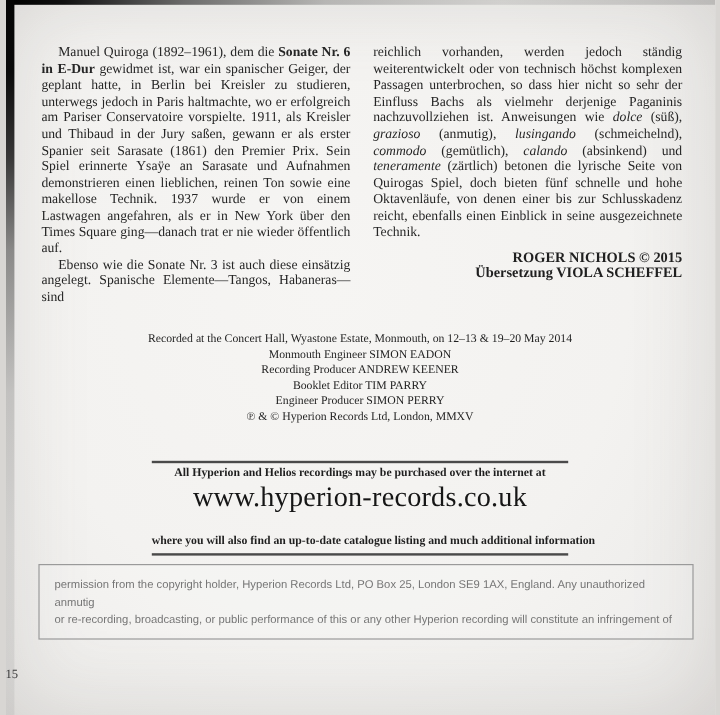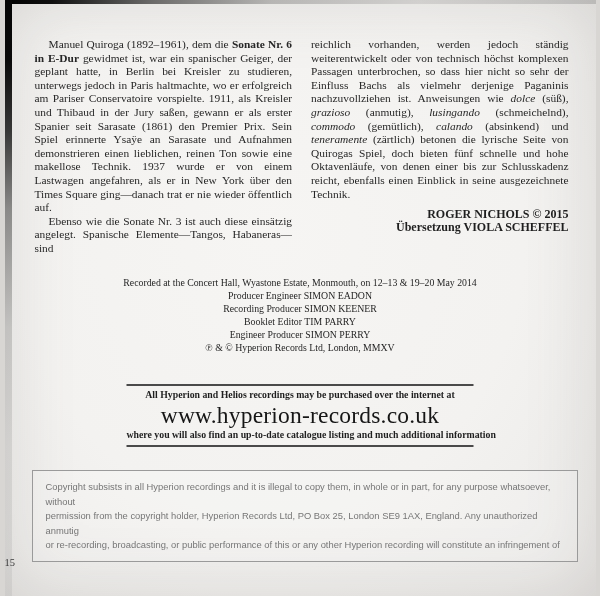--- a/index.html
+++ b/index.html
@@ -61,21 +61,21 @@
     border-top:2px solid #4a4a4a;
     border-bottom:2px solid #4a4a4a;
     text-align:center;
     padding:3px 0 4px 0;
   }
   .website-box .small-line {
     font-size:9.8px; font-weight:700; line-height:12px;
     white-space:nowrap; color:#1f1f1f;
   }
   .website-box .url {
-    font-size:23.5px; line-height:26px; margin:1px 0 1px 0;
+    font-size:23.5px; line-height:26px; margin:1px 0 17px 0;
     color:#161616; letter-spacing:0.2px;
   }
   .copyright-box {
     position:absolute; top:470px; left:27px;
     box-sizing:border-box; width:546px;
     border:1px solid #9a9a9a;
     background:rgba(255,255,255,0.15);
     padding:9px 13px 8px 13px;
     font-family:"Liberation Sans", sans-serif;
     font-size:9.4px; line-height:14.6px;
@@ -104,33 +104,32 @@
       <p class="body-p"><span>reichlich vorhanden, werden jedoch ständig weiterentwickelt oder von technisch höchst komplexen Passagen unterbrochen, so dass hier nicht so sehr der Einfluss Bachs als vielmehr derjenige Paganinis nachzuvollziehen ist. Anweisungen wie </span><i>dolce</i><span> (süß), </span><i>grazioso</i><span> (anmutig), </span><i>lusingando</i><span> (schmeichelnd), </span><i>commodo</i><span> (gemütlich), </span><i>calando</i><span> (absinkend) und </span><i>teneramente</i><span> (zärtlich) betonen die lyrische Seite von Quirogas Spiel, doch bieten fünf schnelle und hohe Oktavenläufe, von denen einer bis zur Schlusskadenz reicht, ebenfalls einen Einblick in seine ausgezeichnete Technik.</span></p>
       <div class="byline">
         <div>ROGER NICHOLS © 2015</div>
         <div>Übersetzung VIOLA SCHEFFEL</div>
       </div>
     </div>
   </div>
 
   <div class="credits">
     <div>Recorded at the Concert Hall, Wyastone Estate, Monmouth, on 12–13 &amp; 19–20 May 2014</div>
-    <div>Producer Engineer SIMON EADON</div>
-    <div>Recording Producer SIMON KEENER</div>
+    <div>Monmouth Engineer SIMON EADON</div>
+    <div>Recording Producer ANDREW KEENER</div>
     <div>Booklet Editor TIM PARRY</div>
     <div>Engineer Producer SIMON PERRY</div>
     <div>℗ &amp; © Hyperion Records Ltd, London, MMXV</div>
   </div>
 
   <div class="website-box">
     <div class="small-line">All Hyperion and Helios recordings may be purchased over the internet at</div>
     <div class="url">www.hyperion-records.co.uk</div>
     <div class="small-line">where you will also find an up-to-date catalogue listing and much additional information</div>
   </div>
 
   <div class="copyright-box">
-    <div>Copyright subsists in all Hyperion recordings and it is illegal to copy them, in whole or in part, for any purpose whatsoever, without</div>
     <div>permission from the copyright holder, Hyperion Records Ltd, PO Box 25, London SE9 1AX, England. Any unauthorized anmutig</div>
     <div>or re-recording, broadcasting, or public performance of this or any other Hyperion recording will constitute an infringement of</div>
   </div>
 
   <div class="page-number">15</div>
 </div>
 
 </body></html>

